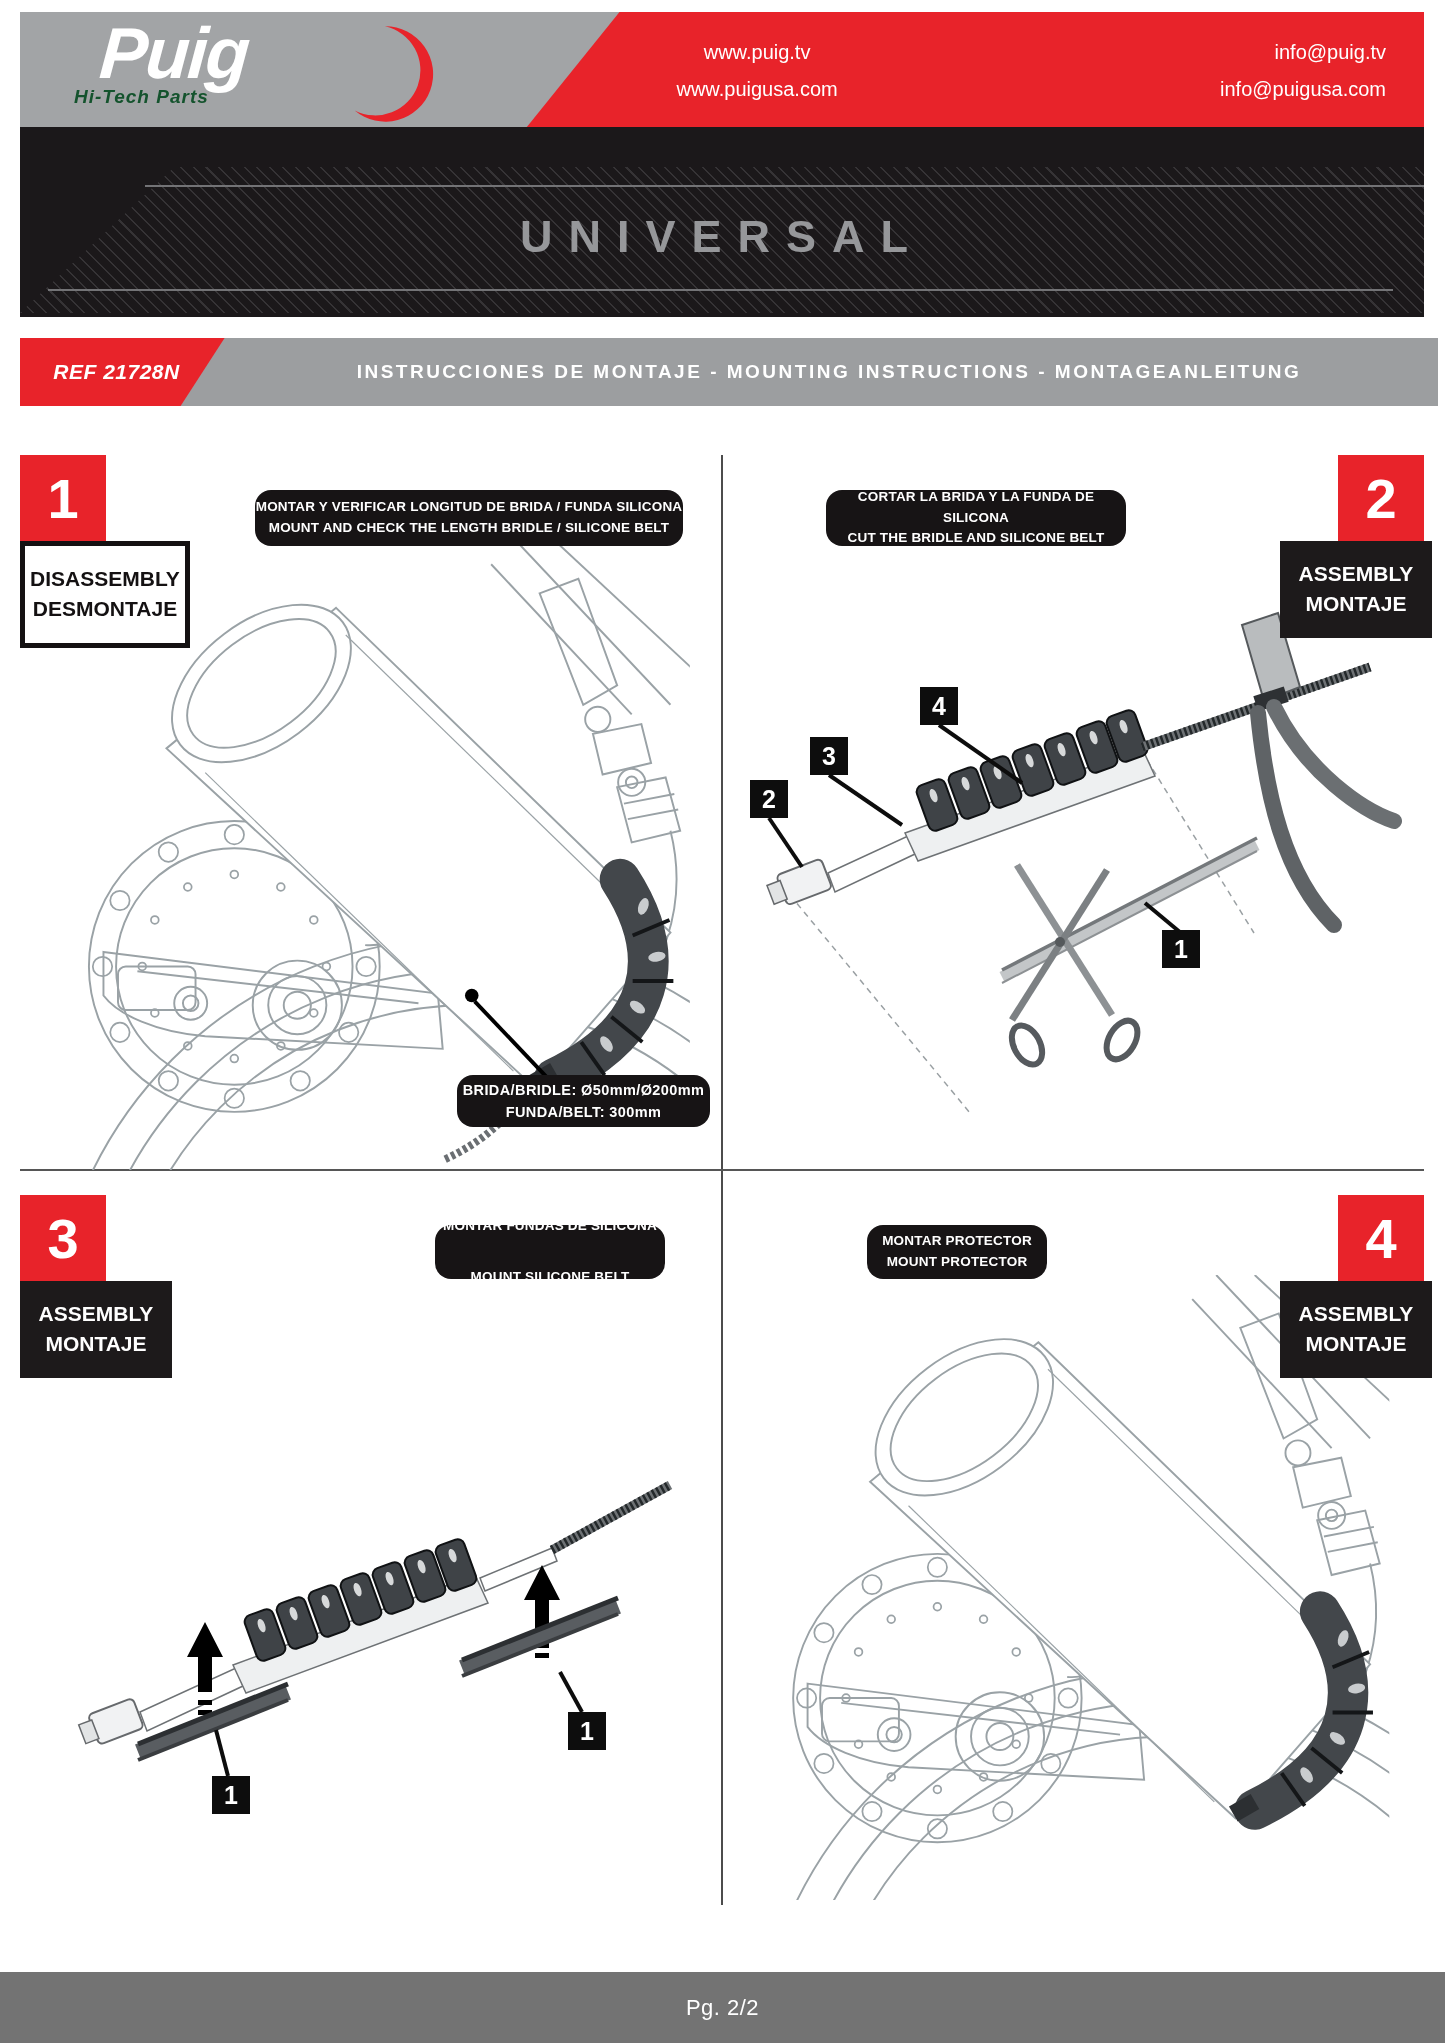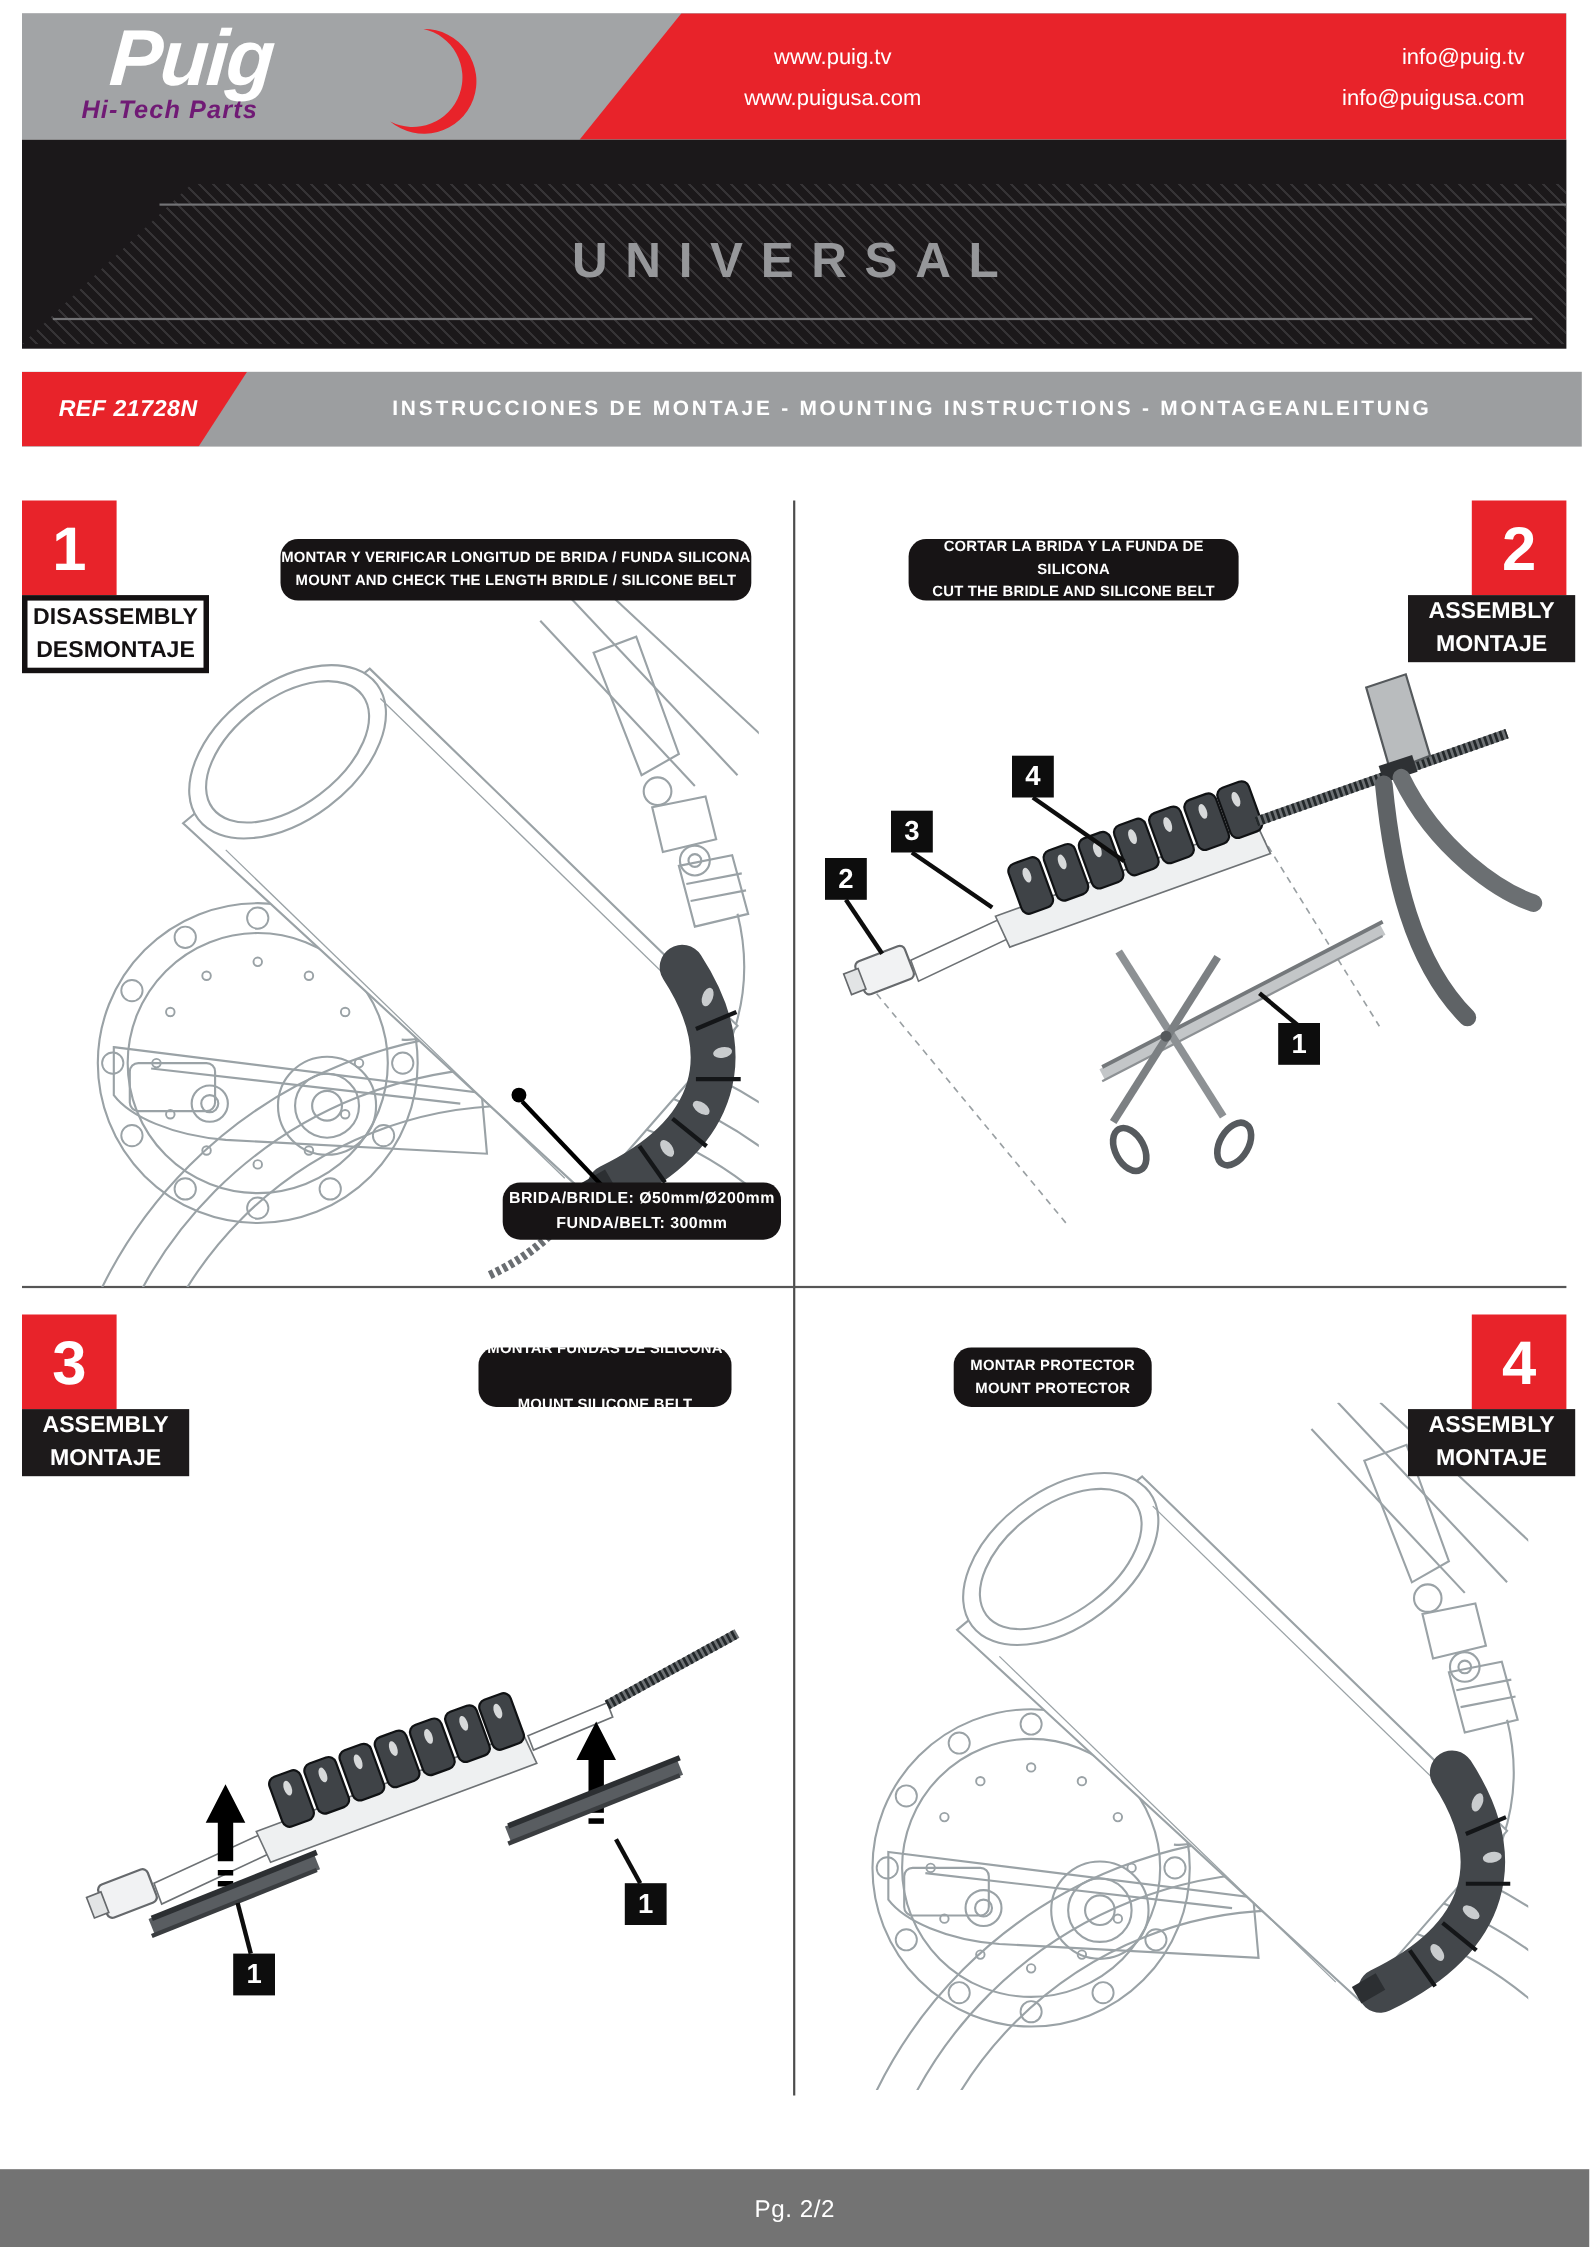--- a/index.html
+++ b/index.html
@@ -7,21 +7,21 @@
   .abs{position:absolute;}
 
   
   .header{left:20px;top:12px;width:1404px;height:115px;background:#a2a4a6;overflow:hidden;}
   .header-red{left:0;top:0;width:100%;height:100%;background:#e8232a;
               clip-path:polygon(42.7% 0,100% 0,100% 100%,36.1% 100%);}
   .logo{left:42px;top:14px;width:430px;height:92px;}
   .logo-swoosh{left:248px;top:-4px;width:150px;height:104px;}
   .logo-word{left:38px;top:-14px;font-style:italic;font-weight:900;font-size:72px;color:#ffffff;
              letter-spacing:-2px;transform:skewX(-4deg);}
-  .logo-tagline{left:12px;top:60px;font-style:italic;font-weight:700;font-size:23px;color:#701a75;letter-spacing:1px;}
+  .logo-tagline{left:12px;top:60px;font-style:italic;font-weight:700;font-size:19px;color:#14532d;letter-spacing:1px;}
   .hdr-col{color:#ffffff;font-size:20px;line-height:37px;text-align:center;top:22px;}
   .hdr-web{left:44.5%;width:16%;}
   .hdr-mail{right:38px;width:230px;text-align:right;}
 
   
   .band{left:20px;top:127px;width:1404px;height:190px;background:#1b181a;overflow:hidden;}
   .band-hatch{left:0;top:40px;width:1404px;height:146px;
       clip-path:polygon(11% 0,100% 0,100% 100%,0 100%);
       background:repeating-linear-gradient(45deg,rgba(205,205,210,0.15) 0 1.5px,transparent 1.5px 9px);}
   .band-line-top{left:125px;right:0;top:58px;height:2px;background:#737376;}
@@ -38,21 +38,21 @@
   .ref-title{left:200px;right:0;top:0;height:68px;display:flex;align-items:center;justify-content:center;
       color:#fff;font-weight:800;font-size:19px;letter-spacing:2.5px;}
 
   
   .panels{left:20px;top:455px;width:1404px;height:1450px;}
   .div-v{left:701px;top:0;width:2px;height:1450px;background:#4c4c4c;}
   .div-h{left:0;top:714px;width:1404px;height:2px;background:#565656;}
   .panel{overflow:visible;}
   .badge-num{width:86px;height:86px;background:#e8232a;color:#fff;display:flex;align-items:center;
       justify-content:center;font-size:56px;font-weight:800;}
-  .phase-box{text-align:center;font-weight:800;font-size:21px;line-height:1.45;padding:0 4px;}
+  .phase-box{text-align:center;font-weight:800;font-size:21px;line-height:1.45;padding:18px 4px;}
   .phase-light{background:#fff;border:5px solid #141112;color:#141112;}
   .phase-dark{background:#1d1a1b;color:#ffffff;}
   .pill{background:#171415;color:#fff;border-radius:16px;display:flex;flex-direction:column;align-items:center;
       justify-content:center;text-align:center;font-weight:600;font-size:13.5px;line-height:1.55;letter-spacing:0.2px;}
   .pill-lg{font-size:14.5px;letter-spacing:0.4px;}
   .tag{width:38px;height:38px;background:#0d0d0d;color:#fff;display:flex;align-items:center;justify-content:center;
       font-size:25px;font-weight:800;}
 
   
   .footer{left:0;top:1972px;width:1445px;height:71px;background:#737373;}

